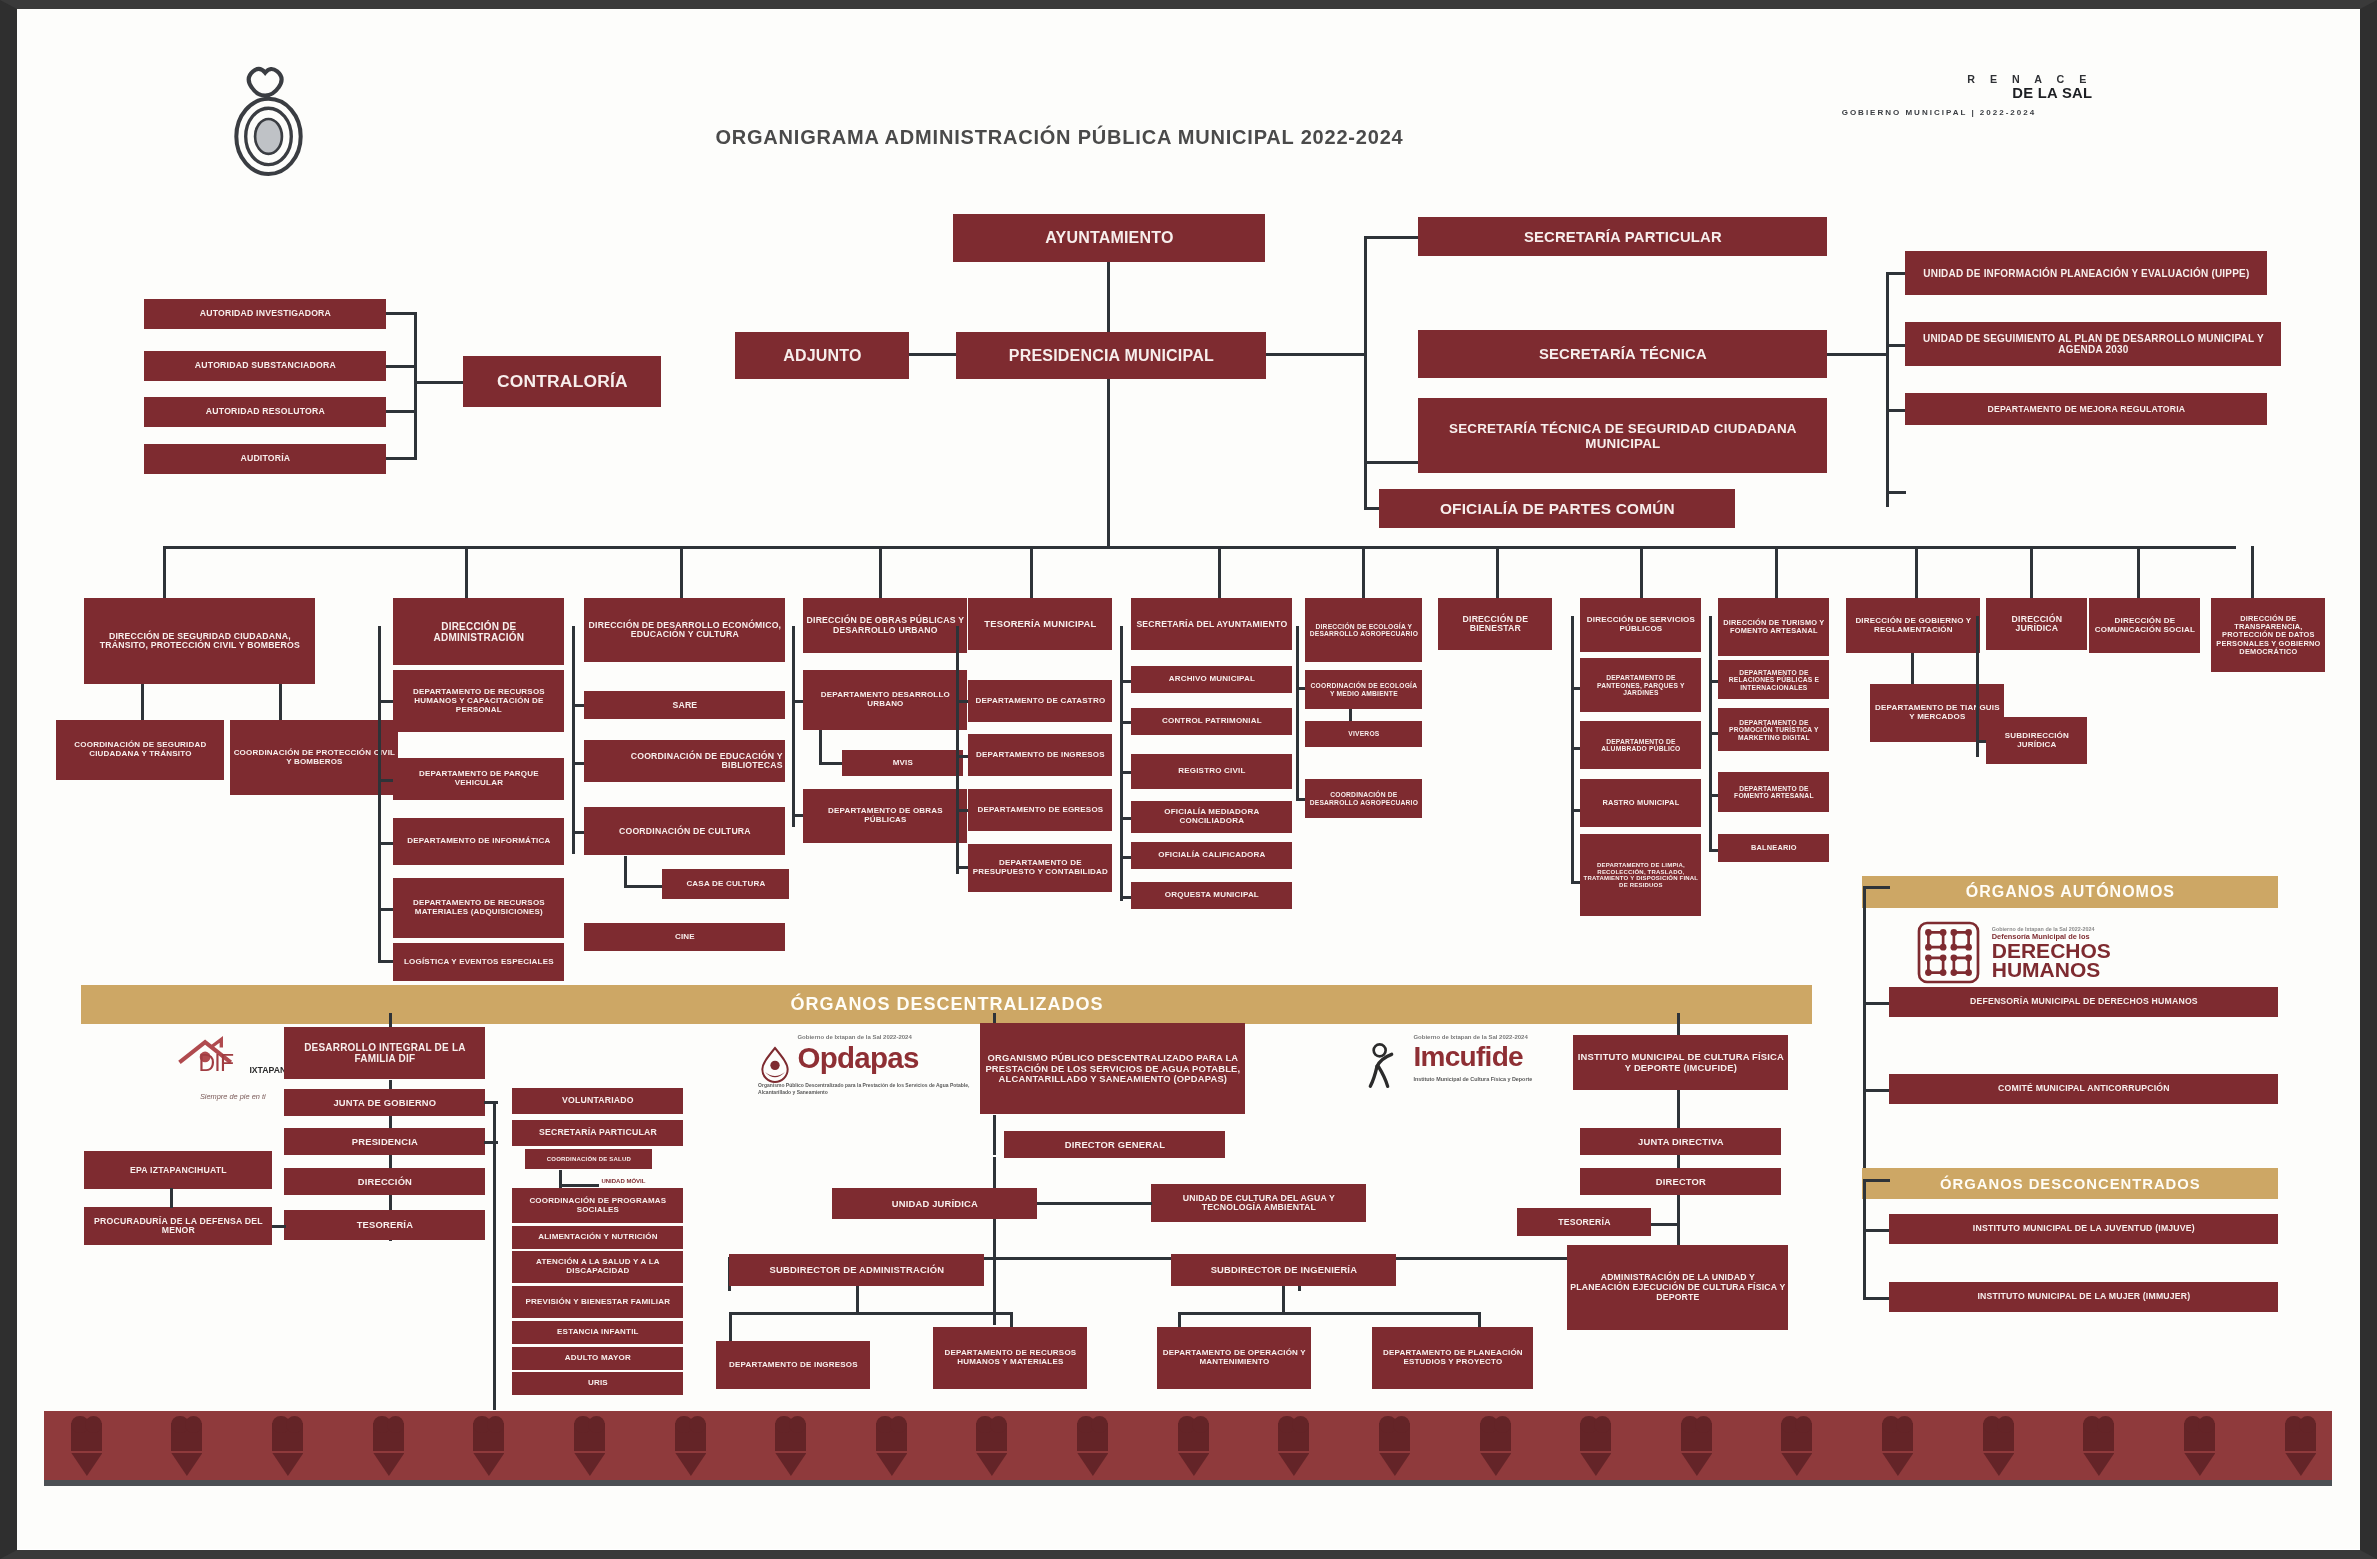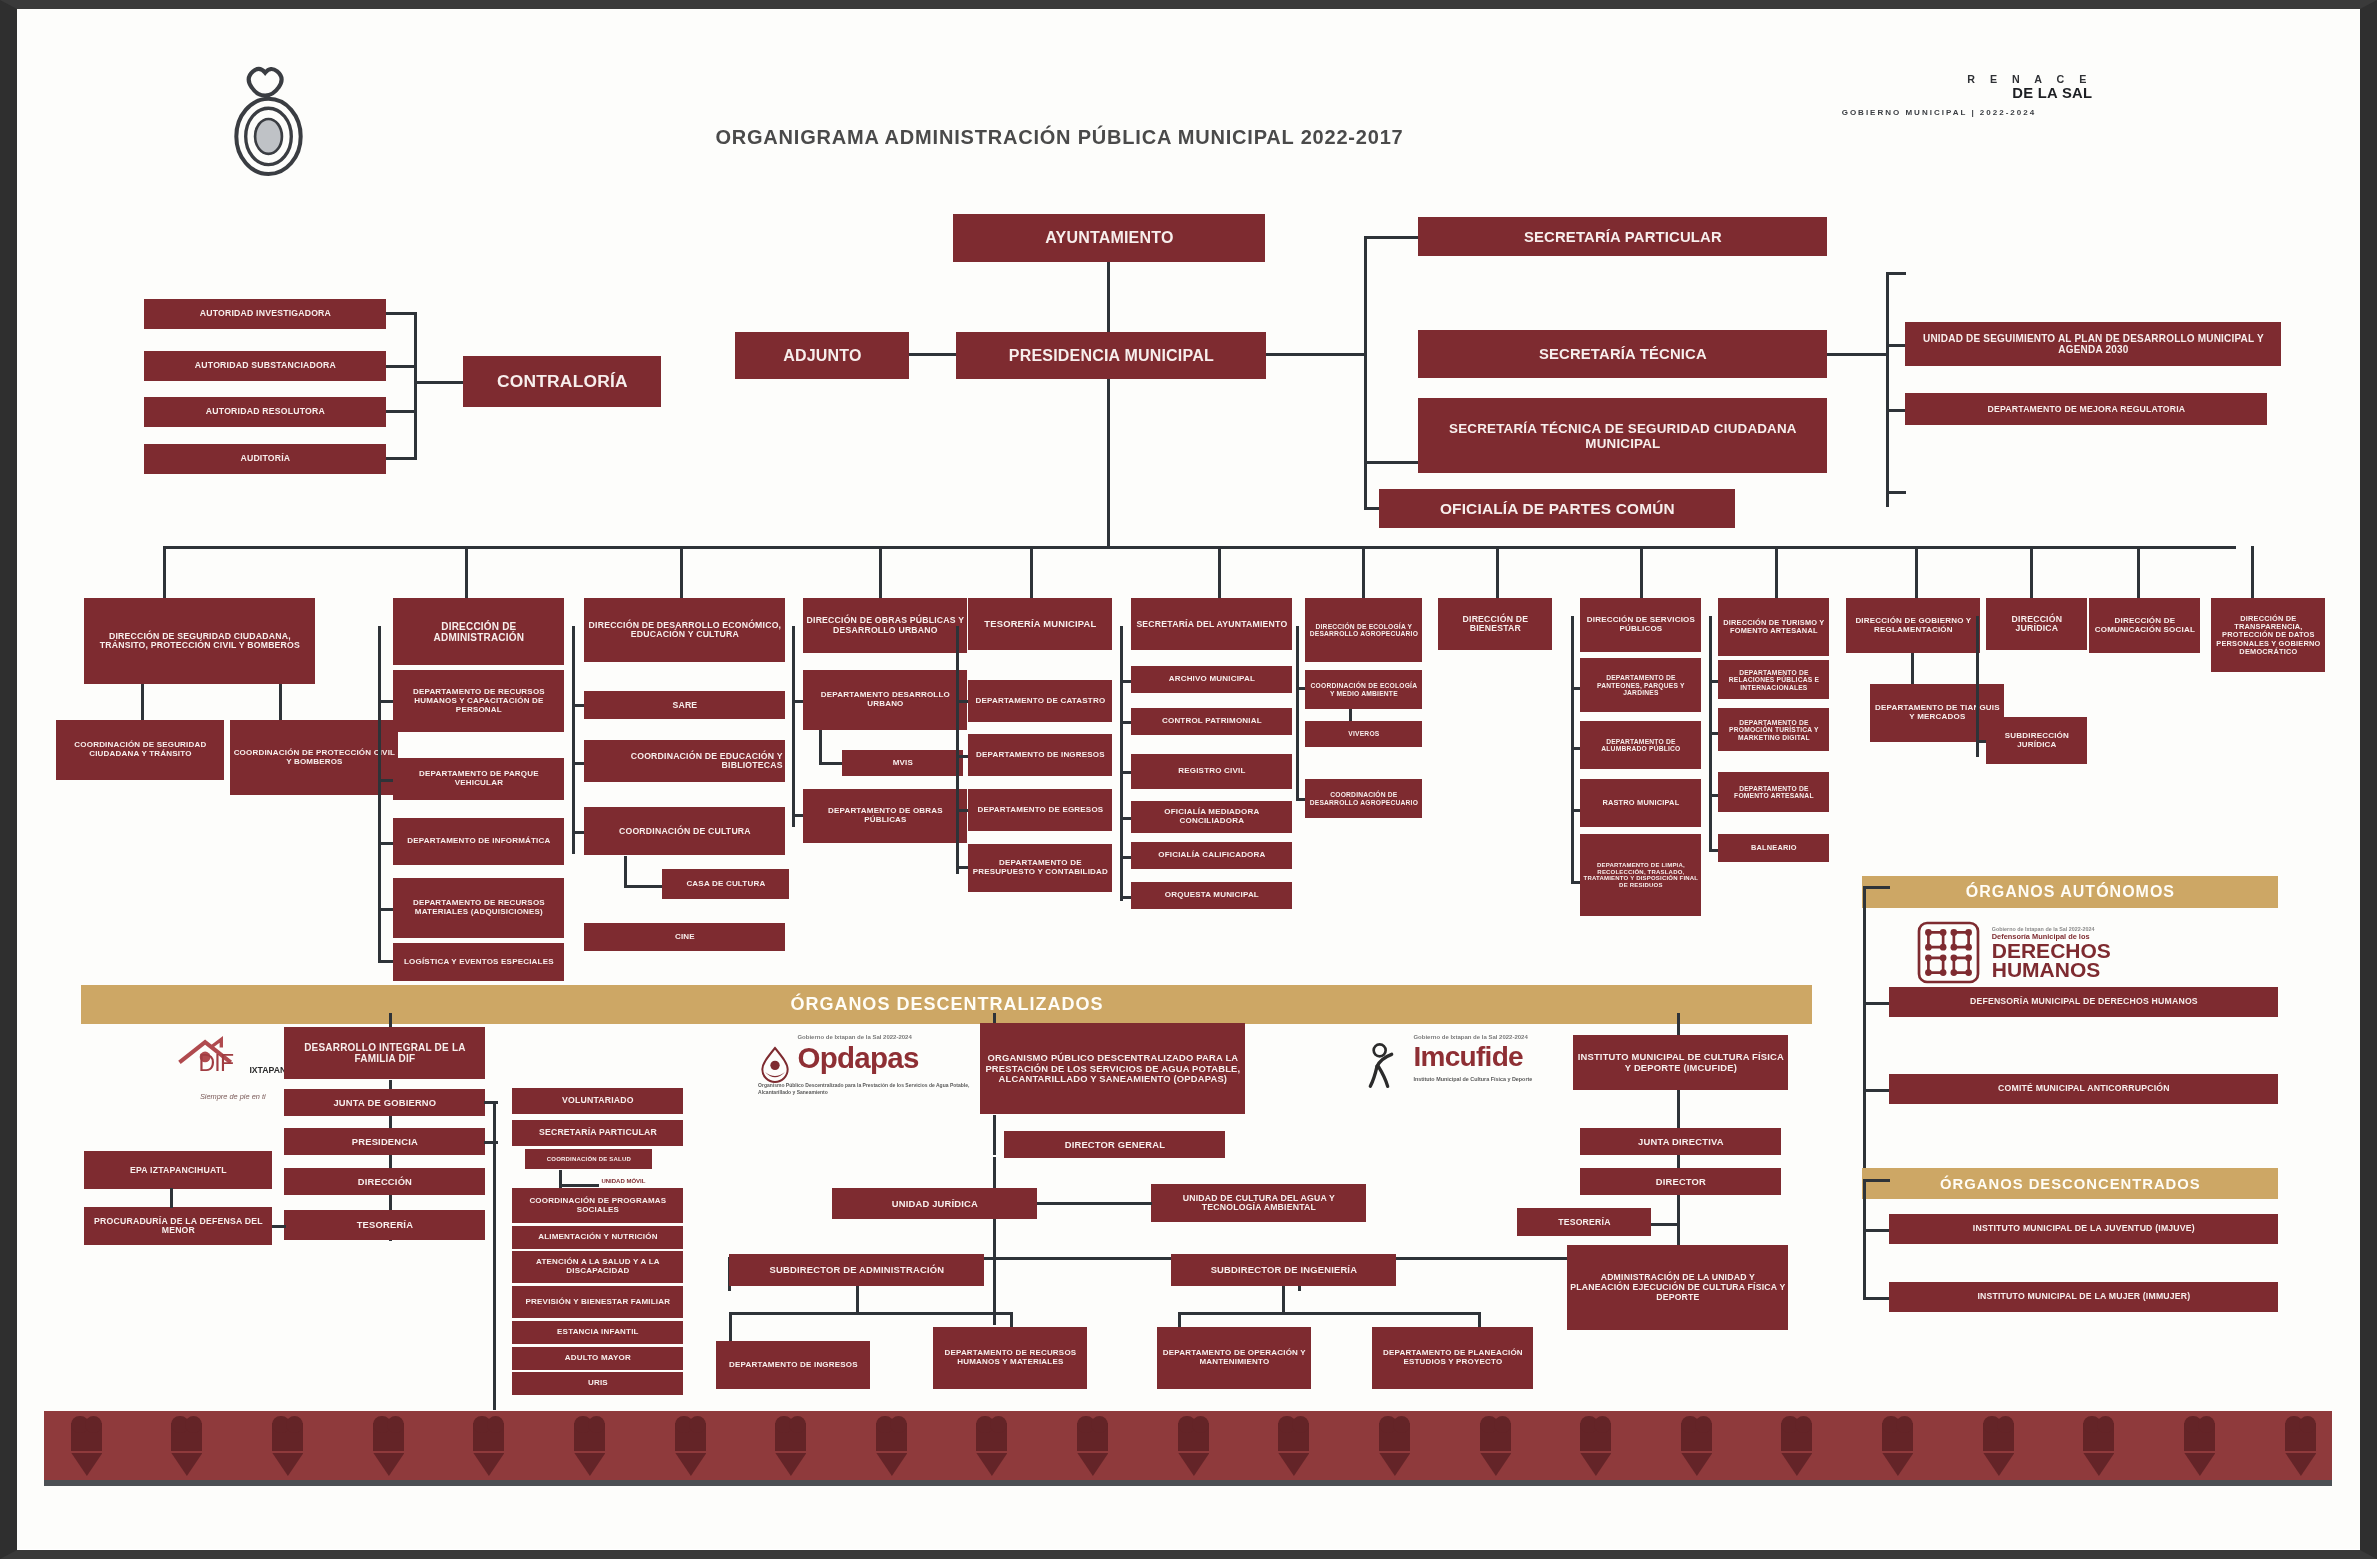--- a/index.html
+++ b/index.html
@@ -127,21 +127,21 @@
 
     <div id="seal" style="left:201px;top:57px;width:101px;height:114px;">
       <svg width="101" height="114" viewBox="0 0 150 170">
         <path d="M52 8 q10 -8 18 2 q8 -10 18 -2 q12 10 2 24 q-8 12 -20 12 q-12 0 -20 -12 q-10 -14 2 -24z" fill="none" stroke="#3a3d42" stroke-width="6"></path>
         <ellipse cx="75" cy="105" rx="48" ry="56" fill="none" stroke="#3a3d42" stroke-width="6"></ellipse>
         <ellipse cx="75" cy="105" rx="34" ry="42" fill="none" stroke="#3a3d42" stroke-width="5"></ellipse>
         <ellipse cx="75" cy="105" rx="20" ry="26" fill="#bfc2c6" stroke="#3a3d42" stroke-width="4"></ellipse>
       </svg>
     </div>
 
-    <div id="title" style="left:698px;top:117px;font-size:20px;">ORGANIGRAMA ADMINISTRACIÓN PÚBLICA MUNICIPAL 2022-2017</div>
+    <div id="title" style="left:698px;top:117px;font-size:20px;">ORGANIGRAMA ADMINISTRACIÓN PÚBLICA MUNICIPAL 2022-2024</div>
 
     <div id="logo-wrap" style="left:1764px;top:64px;width:315px;">
       <div class="logo-renace" style="padding-right:4px;">R E N A C E</div>
       <div class="logo-sal" style="padding-right:4px;">DE LA SAL</div>
       <div class="logo-gob">GOBIERNO MUNICIPAL | 2022-2024</div>
     </div>
 
     <div class="box t24" style="left:936px;top:205px;width:312px;height:48px;">AYUNTAMIENTO</div>
 
     <div class="line vl" style="left:1090px;top:253px;height:74px;"></div>
@@ -164,20 +164,21 @@
     <div class="line hl" style="left:1347px;top:498px;width:54px;"></div>
     <div class="box" style="left:1362px;top:480px;width:356px;height:39px;font-size:15.4px;">OFICIALÍA DE PARTES COMÚN</div>
 
     <div class="line hl" style="left:1810px;top:344px;width:60px;"></div>
     <div class="line vl" style="left:1869px;top:263px;height:235px;"></div>
     <div class="line hl" style="left:1869px;top:263px;width:20px;"></div>
     <div class="line hl" style="left:1869px;top:335px;width:20px;"></div>
     <div class="line hl" style="left:1869px;top:400px;width:20px;"></div>
     <div class="line hl" style="left:1869px;top:482px;width:20px;"></div>
 
+    <div class="box t15" style="left:1888px;top:242px;width:362px;height:44px;">UNIDAD DE INFORMACIÓN PLANEACIÓN Y EVALUACIÓN (UIPPE)</div>
     <div class="box t15" style="left:1888px;top:313px;width:376px;height:44px;">UNIDAD DE SEGUIMIENTO AL PLAN DE DESARROLLO MUNICIPAL Y AGENDA 2030</div>
     <div class="box t13" style="left:1888px;top:384px;width:362px;height:32px;">DEPARTAMENTO DE MEJORA REGULATORIA</div>
 
     <div class="box t13" style="left:127px;top:290px;width:242px;height:29.5px;">AUTORIDAD INVESTIGADORA</div>
     <div class="box t13" style="left:127px;top:342px;width:242px;height:29.5px;">AUTORIDAD SUBSTANCIADORA</div>
     <div class="box t13" style="left:127px;top:388px;width:242px;height:29.5px;">AUTORIDAD RESOLUTORA</div>
     <div class="box t13" style="left:127px;top:435px;width:242px;height:29.5px;">AUDITORÍA</div>
 
     <div class="line vl" style="left:397px;top:303px;height:148px;"></div>
     <div class="line hl" style="left:369px;top:303px;width:31px;"></div>

